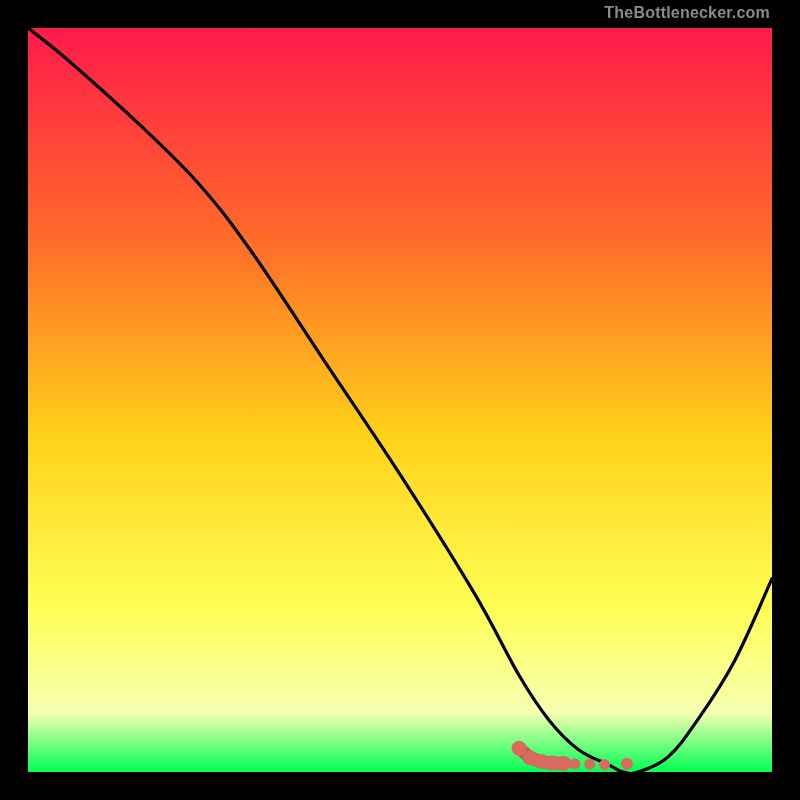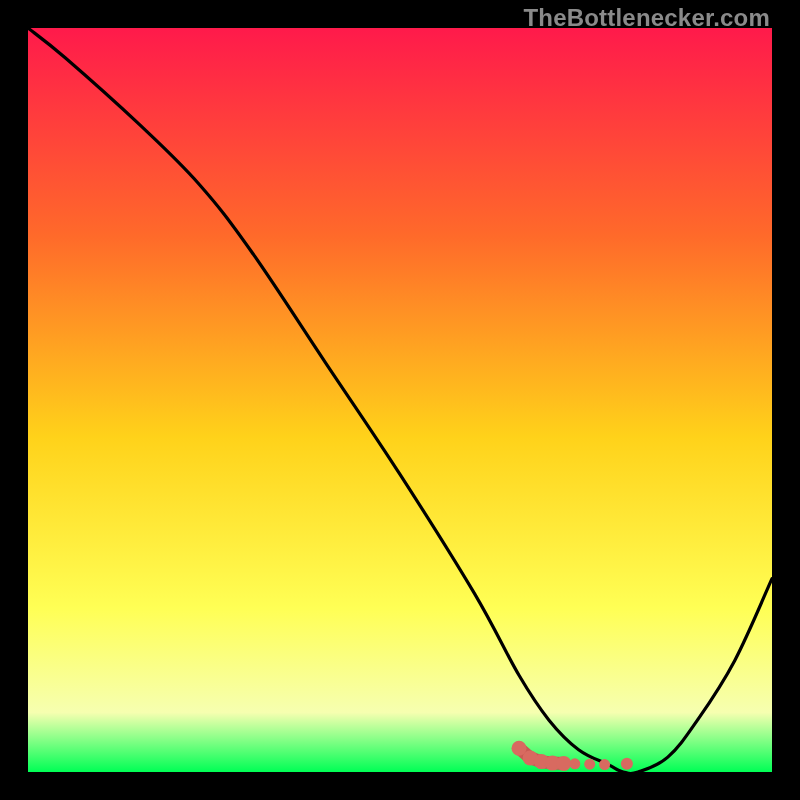--- a/index.html
+++ b/index.html
@@ -31,21 +31,21 @@
     top: 0;
     width: 744px;
     height: 744px;
     pointer-events: none;
   }
   .watermark {
     position: absolute;
     top: 4px;
     right: 30px;
     font-family: Arial, Helvetica, sans-serif;
-    font-size: 24px;
+    font-size: 16px;
     font-weight: 600;
     color: #8a8a8a;
     letter-spacing: 0.2px;
   }
 </style>
 </head>
 <body>
 
 <div class="watermark">TheBottlenecker.com</div>
 

